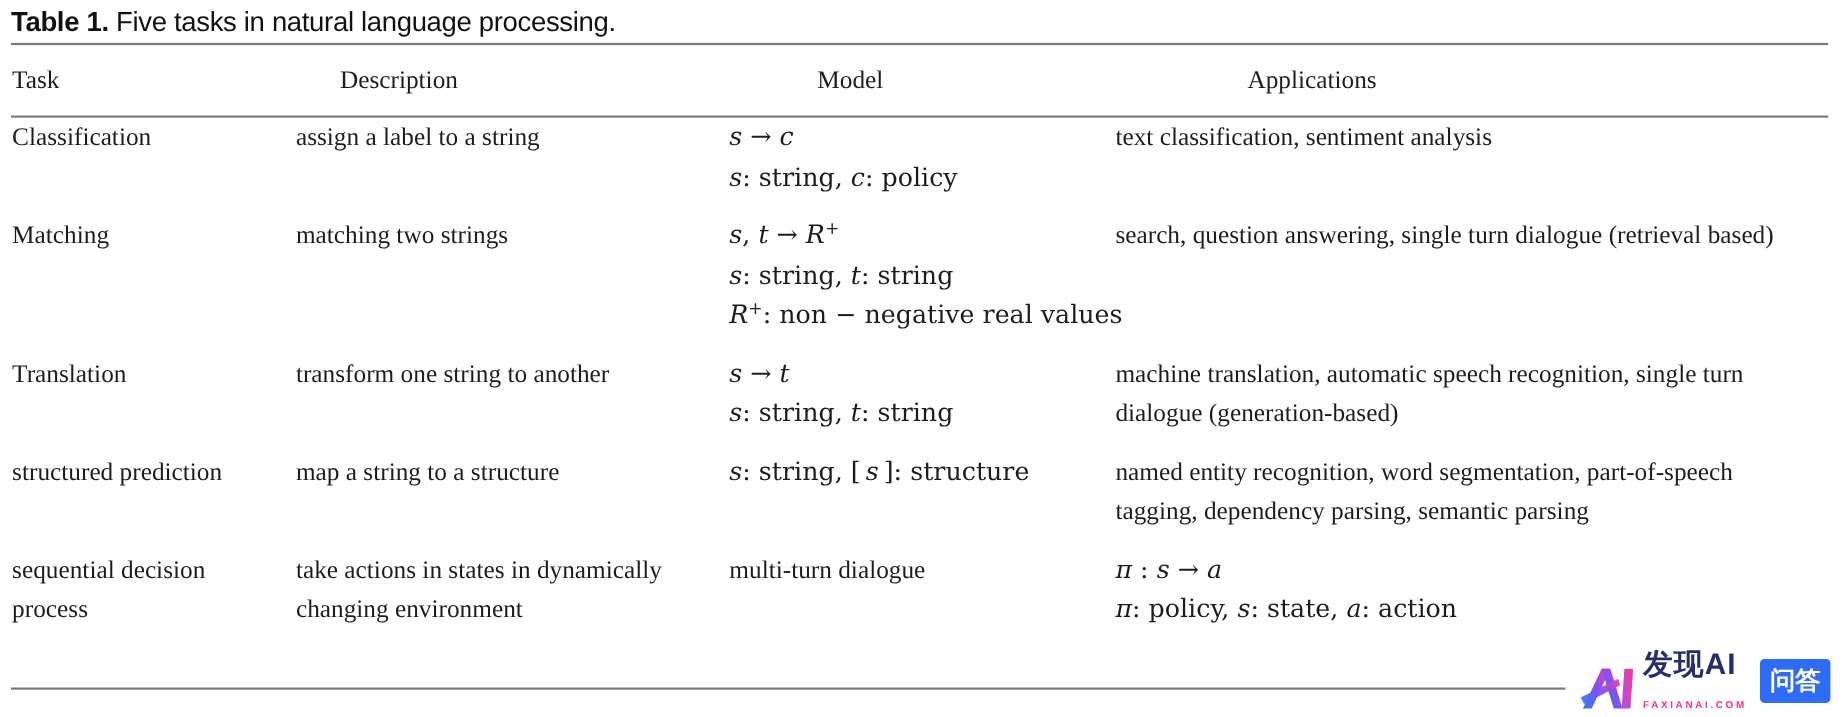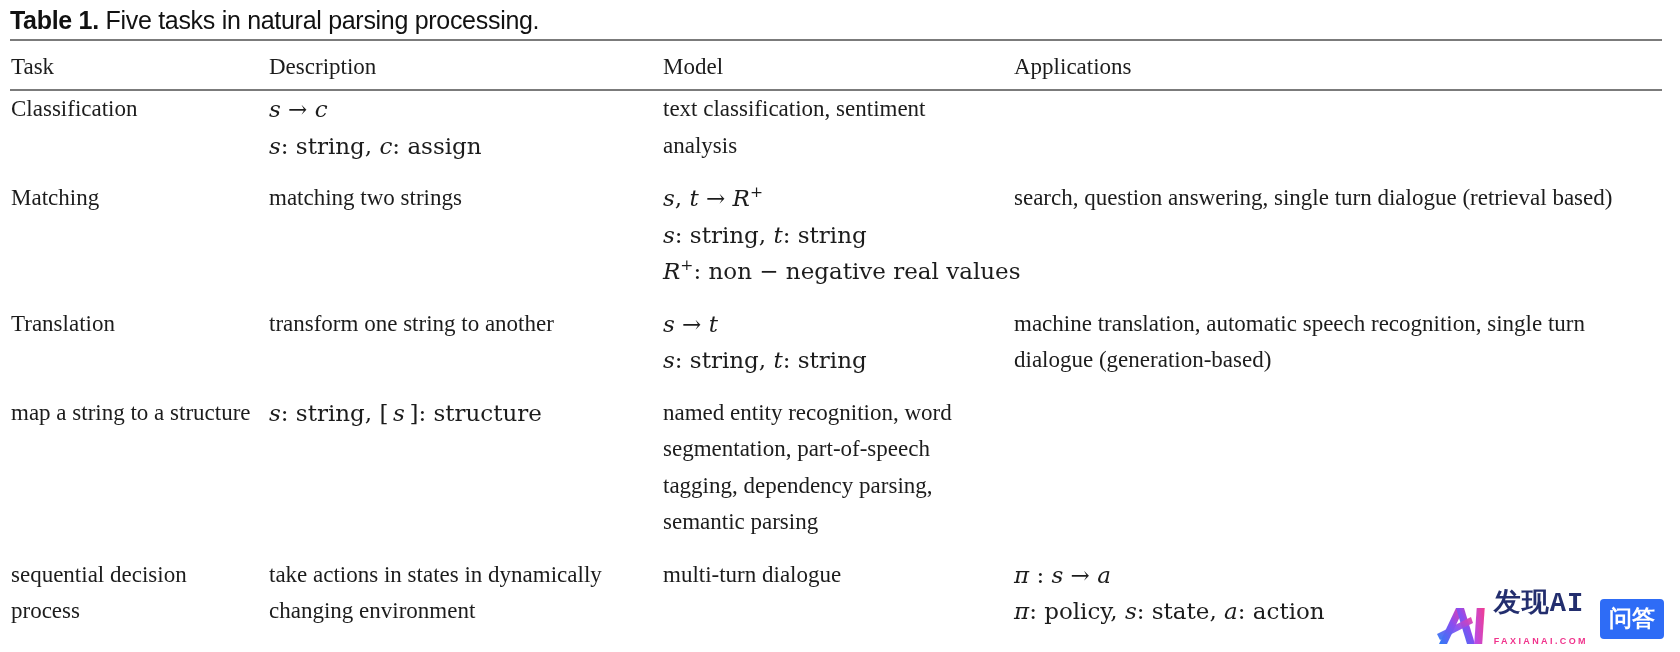--- a/index.html
+++ b/index.html
@@ -25,22 +25,23 @@
   .rule{
     height:2px;background:#7b7b7b;border:none;
     margin:0 18px 0 10px;
   }
   .grid{
     display:grid;
     grid-template-columns:258px 394px 351px 1fr;
     margin:0 18px 0 10px;
   }
   .hdr{
-    height:48px;
+    height:64px;
     align-items:center;
+    gap:40px;
   }
   .hdr .cell{
     font-size:23px;
     line-height:52px;
   }
   .body{padding-bottom:52px;}
   .row{margin-bottom:16px;}
   .row:last-child{margin-bottom:0;}
   .cell{
     font-size:23px;
@@ -65,21 +66,21 @@
     right:14px;bottom:2px;
     display:flex;
     align-items:center;
     gap:12px;
     background:#ffffff;
     padding:4px 2px 4px 14px;
   }
   .wm-logo{display:flex;align-items:flex-end;gap:7px;}
   .wm-text{display:flex;flex-direction:column;line-height:1;}
   .wm-brand{
-    font-family:Liberation Mono, monospace;
+    font-family:Liberation Sans, sans-serif;
     font-weight:bold;
     font-size:27px;
     color:#232e6e;
     letter-spacing:1px;
     white-space:nowrap;
   }
   .wm-domain{
     font-family:"Liberation Sans", sans-serif;
     font-weight:bold;
     font-size:9px;
@@ -98,41 +99,42 @@
     padding:4px 9px 5px 9px;
     white-space:nowrap;
   }
 </style>
 </head>
 <body>
 
 <div class="page">
 
   <div class="caption">
-    <span class="cap-label">Table 1.</span><span> Five tasks in natural parsing processing.</span>
+    <span class="cap-label">Table 1.</span><span> Five tasks in natural language processing.</span>
   </div>
 
   <div class="rule"></div>
 
   <div class="grid hdr">
     <div class="cell">Task</div>
     <div class="cell">Description</div>
     <div class="cell">Model</div>
     <div class="cell">Applications</div>
   </div>
 
   <div class="rule"></div>
 
   <div class="body">
 
     <div class="grid row">
       <div class="cell task">Classification</div>
+      <div class="cell desc">assign a label to a string</div>
       <div class="cell model">
         <div class="mline"><span class="it">s</span><span> → </span><span class="it">c</span></div>
-        <div class="mline"><span class="it">s</span><span>: string, </span><span class="it">c</span><span>: assign</span></div>
+        <div class="mline"><span class="it">s</span><span>: string, </span><span class="it">c</span><span>: policy</span></div>
       </div>
       <div class="cell apps">text classification, sentiment analysis</div>
     </div>
 
     <div class="grid row">
       <div class="cell task">Matching</div>
       <div class="cell desc">matching two strings</div>
       <div class="cell model">
         <div class="mline"><span class="it">s</span><span>, </span><span class="it">t</span><span> → </span><span class="it">R</span><span class="sup">+</span></div>
         <div class="mline"><span class="it">s</span><span>: string, </span><span class="it">t</span><span>: string</span></div>
@@ -145,20 +147,21 @@
       <div class="cell task">Translation</div>
       <div class="cell desc">transform one string to another</div>
       <div class="cell model">
         <div class="mline"><span class="it">s</span><span> → </span><span class="it">t</span></div>
         <div class="mline"><span class="it">s</span><span>: string, </span><span class="it">t</span><span>: string</span></div>
       </div>
       <div class="cell apps">machine translation, automatic speech recognition, single turn dialogue (generation-based)</div>
     </div>
 
     <div class="grid row">
+      <div class="cell task">structured prediction</div>
       <div class="cell desc">map a string to a structure</div>
       <div class="cell model">
         <div class="mline"><span class="it">s</span><span>: string, [ </span><span class="it">s</span><span> ]: structure</span></div>
       </div>
       <div class="cell apps">named entity recognition, word segmentation, part-of-speech tagging, dependency parsing, semantic parsing</div>
     </div>
 
     <div class="grid row">
       <div class="cell task">sequential decision process</div>
       <div class="cell desc">take actions in states in dynamically changing environment</div>

